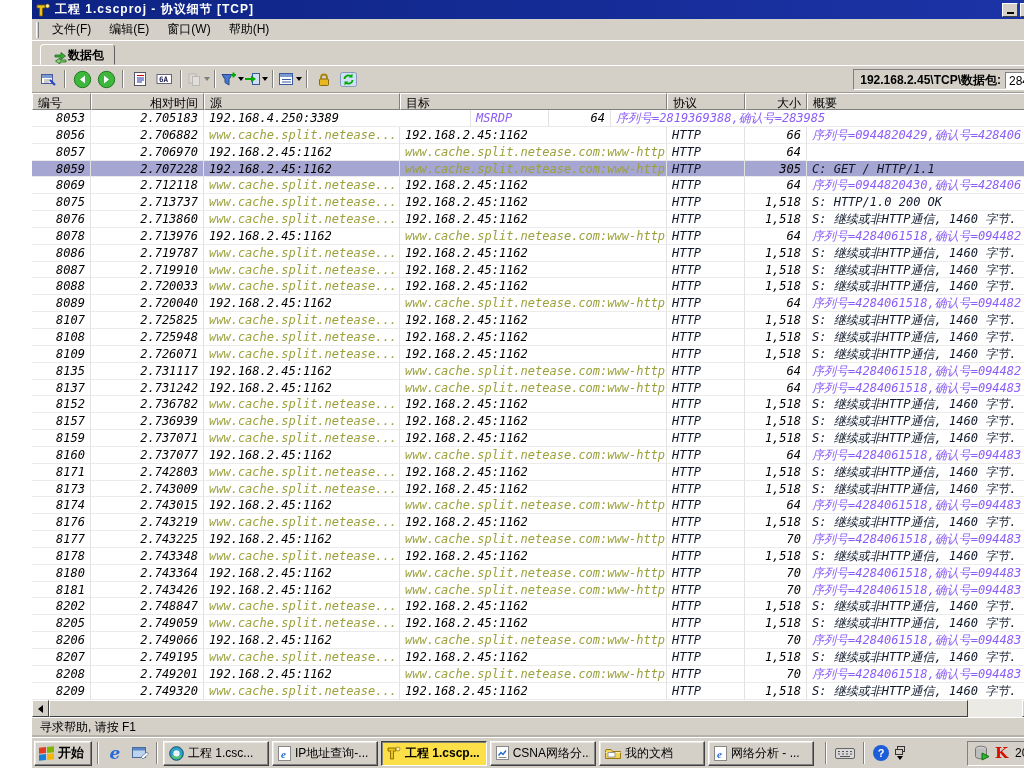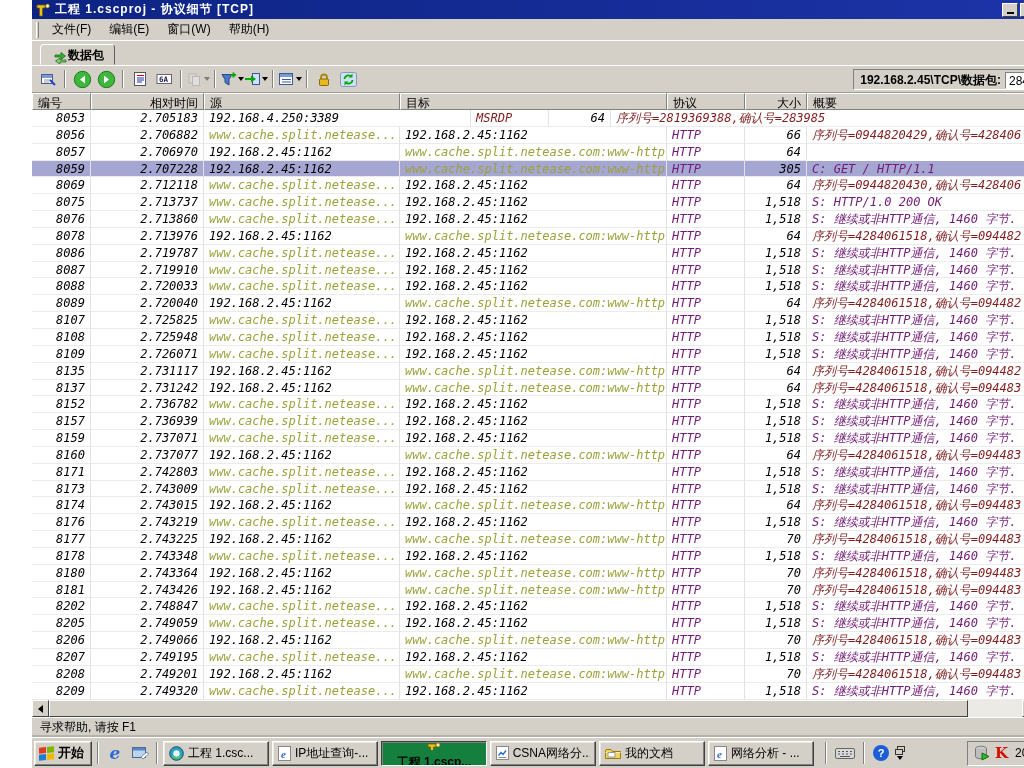--- a/index.html
+++ b/index.html
@@ -38,21 +38,21 @@
   
   .grid { position:relative; height:624px; background:#fff; }
   .ghead { position:absolute; top:0; left:0; width:1007px; height:23px; display:flex; background:#D4D0C8; }
   .hcell { height:17px; padding:1px 5px 0 5px; background:#D4D0C8; border:1px solid; border-color:#fff #808080 #808080 #fff; white-space:nowrap; overflow:hidden; }
   .gbody { position:absolute; top:17px; left:0; width:1007px; height:590px; overflow:hidden; background:#fff; font-family:"DejaVu Sans Mono","Liberation Mono",monospace; }
   .trow { display:flex; height:16.857px; line-height:16.5px;font-style:italic; }
   .trow.sel { background:#A6A6D2; }
   .cell { padding:0 5px; border-right:1px solid #E2E2E2; border-bottom:1px solid #EBEBEB; white-space:nowrap; overflow:hidden; }
   .c0{width:59px;} .c1{width:113px;} .c2{width:196px;} .c3{width:267px;} .c4{width:78px;} .c5{width:62px;} .c6{flex:1; border-right:none;}
   .ar { text-align:right; }
-  .c-k{color:#000;} .c-h{color:#9BA13B;text-align:center;} .c-g{color:#7f1d1d;} .c-m{color:#701a75;}
+  .c-k{color:#000;} .c-h{color:#9BA13B;text-align:center;} .c-g{color:#8b5cf6;} .c-m{color:#0f172a;}
 
   
   .sbtn { background:#D4D0C8; border:1px solid; border-color:#fff #404040 #404040 #fff; display:flex; align-items:center; justify-content:center; }
   .vsb { position:absolute; top:0; right:0; width:17px; height:607px; background:#ECEAE4; }
   .vsb .up { position:absolute; top:0; left:0; width:17px; height:17px; }
   .vsb .down { position:absolute; bottom:0; left:0; width:17px; height:17px; }
   .vthumb { position:absolute; left:0; top:152px; width:17px; height:43px; background:#D4D0C8; border:1px solid; border-color:#fff #404040 #404040 #fff; }
   .hsb { position:absolute; bottom:0; left:0; width:1007px; height:17px; background:#ECEAE4; }
   .hsb .left { position:absolute; left:0; top:0; width:17px; height:17px; }
   .hsb .right { position:absolute; right:0; top:0; width:17px; height:17px; }
@@ -68,21 +68,21 @@
 
   
   .taskbar { height:31px; background:#D4D0C8; border-top:1px solid #fff; display:flex; align-items:center; padding:0 2px; gap:3px; }
   .startbtn { height:25px; display:flex; align-items:center; gap:4px; padding:0 7px 0 4px; background:#D4D0C8; border:1px solid; border-color:#fff #404040 #404040 #fff; box-shadow:inset -1px -1px 0 #808080, inset 1px 1px 0 #ece9e2; font-weight:bold; font-size:13px; }
   .winflag { display:grid; grid-template-columns:7px 7px; grid-template-rows:6px 6px; gap:1px; transform:skewY(-6deg); }
   .winflag i { display:block; }
   .qlicon { width:22px; height:24px; display:flex; align-items:center; justify-content:center; }
   .ie-e { font-family:"DejaVu Serif","Liberation Serif",serif; font-style:italic; font-weight:bold; font-size:17px; color:#2a6ad8; line-height:18px; }
   .taskbtn { height:25px; width:106px; display:flex; align-items:center; gap:4px; padding:0 5px; background:#D4D0C8; border:1px solid; border-color:#fff #404040 #404040 #fff; box-shadow:inset -1px -1px 0 #808080, inset 1px 1px 0 #ece9e2; overflow:hidden; white-space:nowrap; flex:0 0 auto; }
   .taskbtn span.lbl { overflow:hidden; text-overflow:clip; white-space:nowrap; }
-  .taskbtn.active { background:#15803d; border-color:#404040 #fff #fff #404040; box-shadow:inset 1px 1px 0 #808080; font-weight:bold;flex-direction:column; }
+  .taskbtn.active { background:#fde047; border-color:#404040 #fff #fff #404040; box-shadow:inset 1px 1px 0 #808080; font-weight:bold; }
   .tbsep { width:2px; height:22px; border-left:1px solid #808080; border-right:1px solid #fff; margin:0 2px; flex:0 0 auto; }
   .tray { margin-left:auto; height:25px; display:flex; align-items:center; gap:5px; padding:0 8px 0 6px; border:1px solid; border-color:#808080 #fff #fff #808080; }
   .trayicons { display:flex; align-items:center; gap:4px; }
   .clock { font-size:12px; padding-left:2px; }
   .langbar { display:flex; align-items:center; gap:6px; padding:0 6px; }
   .helpcirc { width:16px; height:16px; border-radius:50%; background:#1d5ed8; color:#fff; font-weight:bold; font-size:11px; display:flex; align-items:center; justify-content:center; }
   .kasp { color:#d41000; font-weight:bold; font-size:15px; font-family:"DejaVu Serif","Liberation Serif",serif; }
   .restoreglyph { display:flex; flex-direction:column; align-items:center; }
 </style>
 </head>

